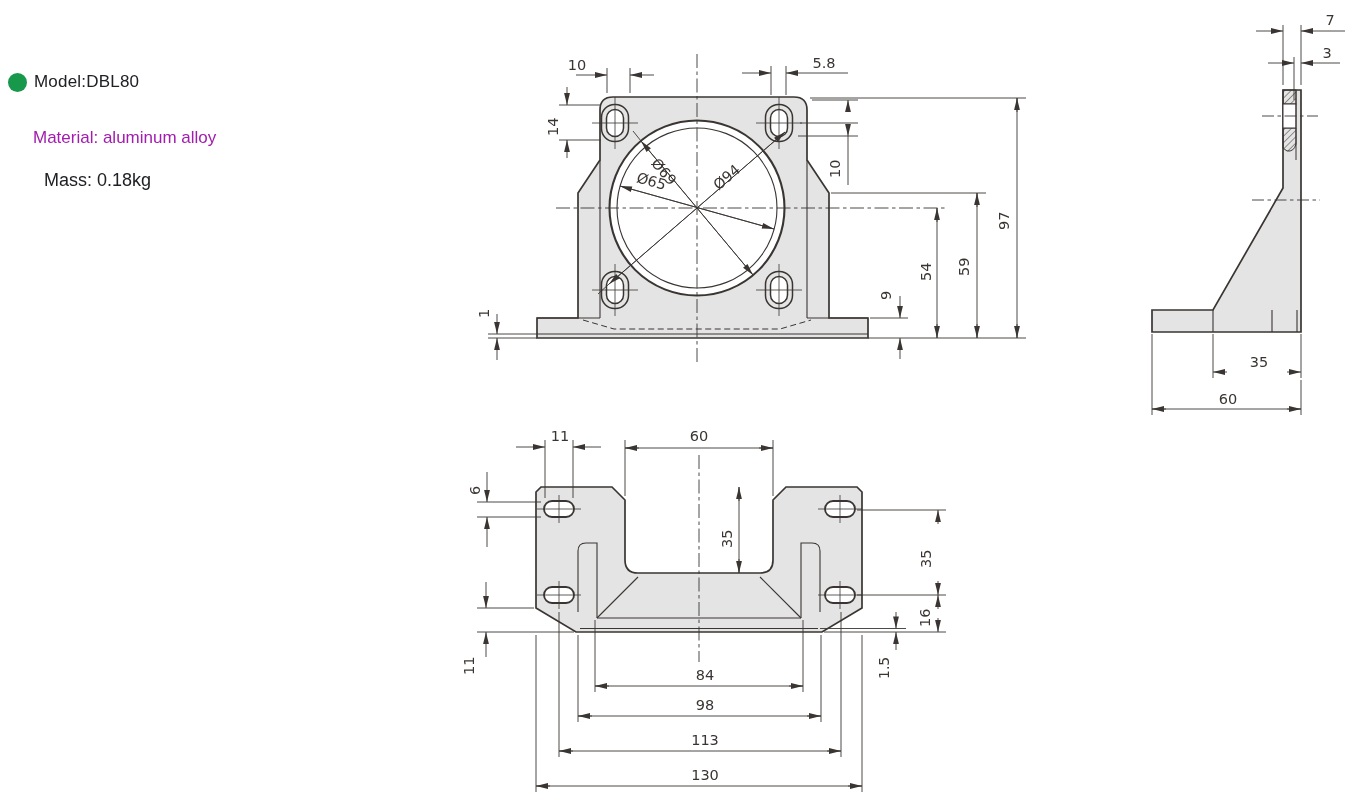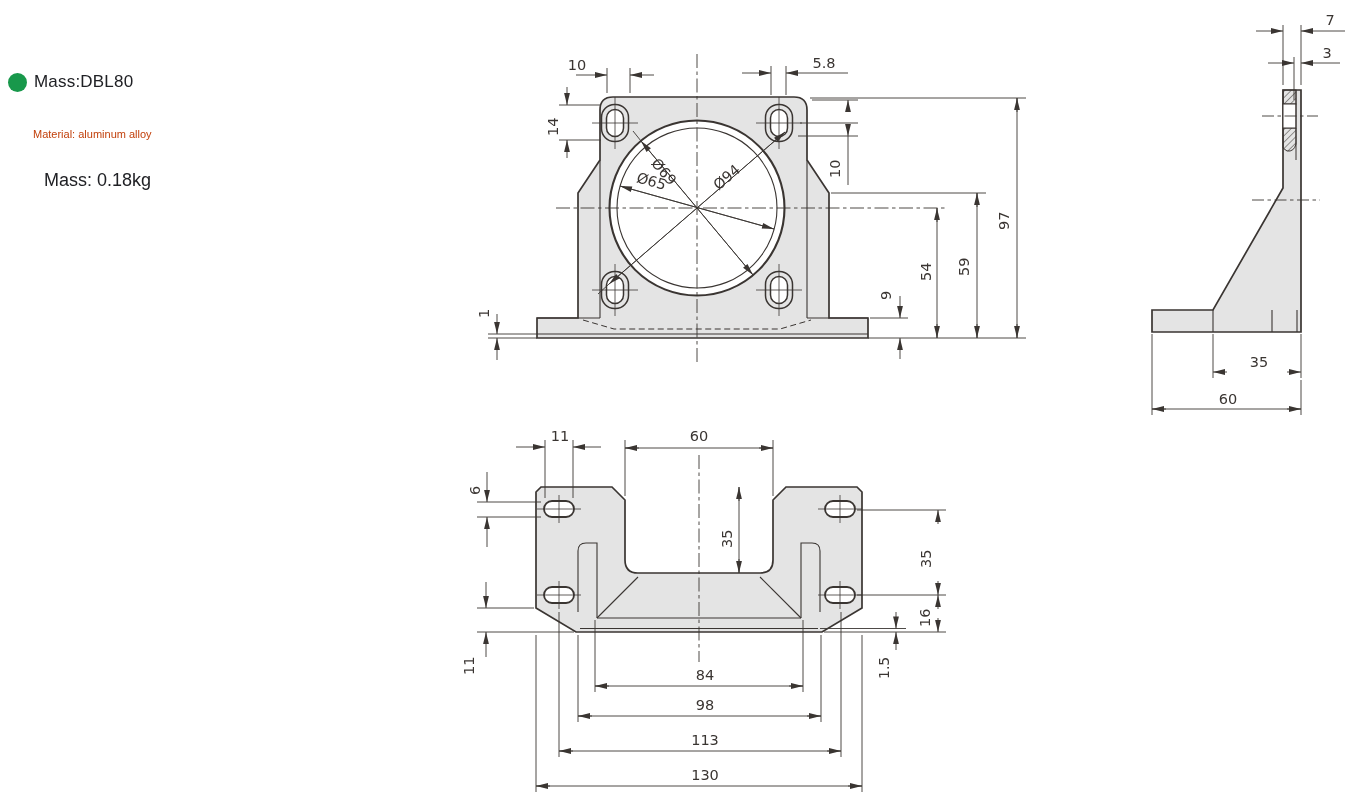--- a/index.html
+++ b/index.html
@@ -2,35 +2,35 @@
 <html><head>
 <meta charset="utf-8">
 <style>
   html,body{margin:0;padding:0;background:#ffffff;}
   .page{position:relative;width:1363px;height:794px;background:#ffffff;overflow:hidden;
         font-family:"Liberation Sans","DejaVu Sans",sans-serif;}
   .panel{position:absolute;left:0;top:0;width:300px;}
   .model-row{position:absolute;left:8px;top:72px;display:flex;align-items:center;}
   .green-dot{width:19px;height:19px;border-radius:50%;background:#18984b;margin-right:7px;}
   .model-text{font-size:17px;color:#202125;letter-spacing:.2px;}
-  .material-text{position:absolute;left:33px;top:128px;font-size:11px;color:#c2410c;}
+  .material-text{position:absolute;left:33px;top:128px;font-size:17px;color:#a21caf;}
   .mass-text{position:absolute;left:36px;top:170px;font-size:18px;color:#202125;margin-left:8px;}
   svg text{font-family:"DejaVu Sans","Liberation Sans",sans-serif;fill:#3a3532;}
   .dimtxt{font-size:14.5px;}
   .dimtxt-s{font-size:14px;}
 </style>
 </head>
 <body>
 
 <div class="page">
 
   <div class="panel">
     <div class="model-row">
       <div class="green-dot"></div>
-      <div class="model-text">Mass:DBL80</div>
+      <div class="model-text">Model:DBL80</div>
     </div>
     <div class="material-text">Material: aluminum alloy</div>
     <div class="mass-text">Mass: 0.18kg</div>
   </div>
 
   <svg width="1363" height="794" viewBox="0 0 1363 794" style="position:absolute;left:0;top:0">
     <defs>
       <marker id="arr" viewBox="0 0 12 10" refX="12" refY="5" markerWidth="13" markerHeight="10" markerUnits="userSpaceOnUse" orient="auto-start-reverse">
         <path d="M0,2.1 L12,5 L0,7.9 Z" fill="#3a3532"></path>
       </marker>

